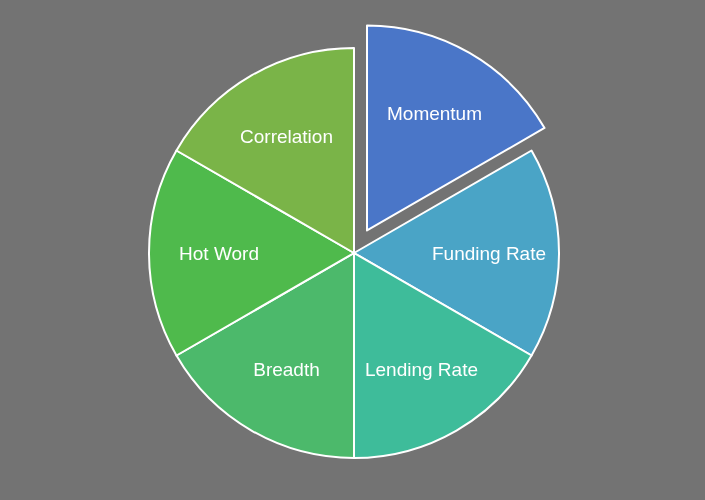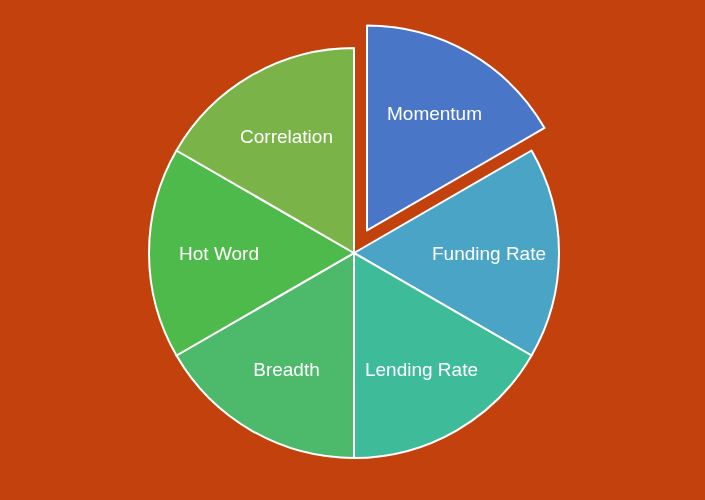--- a/index.html
+++ b/index.html
@@ -8,21 +8,21 @@
     width: 705px;
     height: 500px;
     overflow: hidden;
     background: #ffffff;
     font-family: "Liberation Sans", sans-serif;
   }
   .stage {
     position: relative;
     width: 705px;
     height: 500px;
-    background: #c2410c;
+    background: #737373;
   }
   svg text {
     font-family: "Liberation Sans", sans-serif;
     font-weight: 400;
     pointer-events: none;
   }
 </style>
 </head>
 <body>
 

